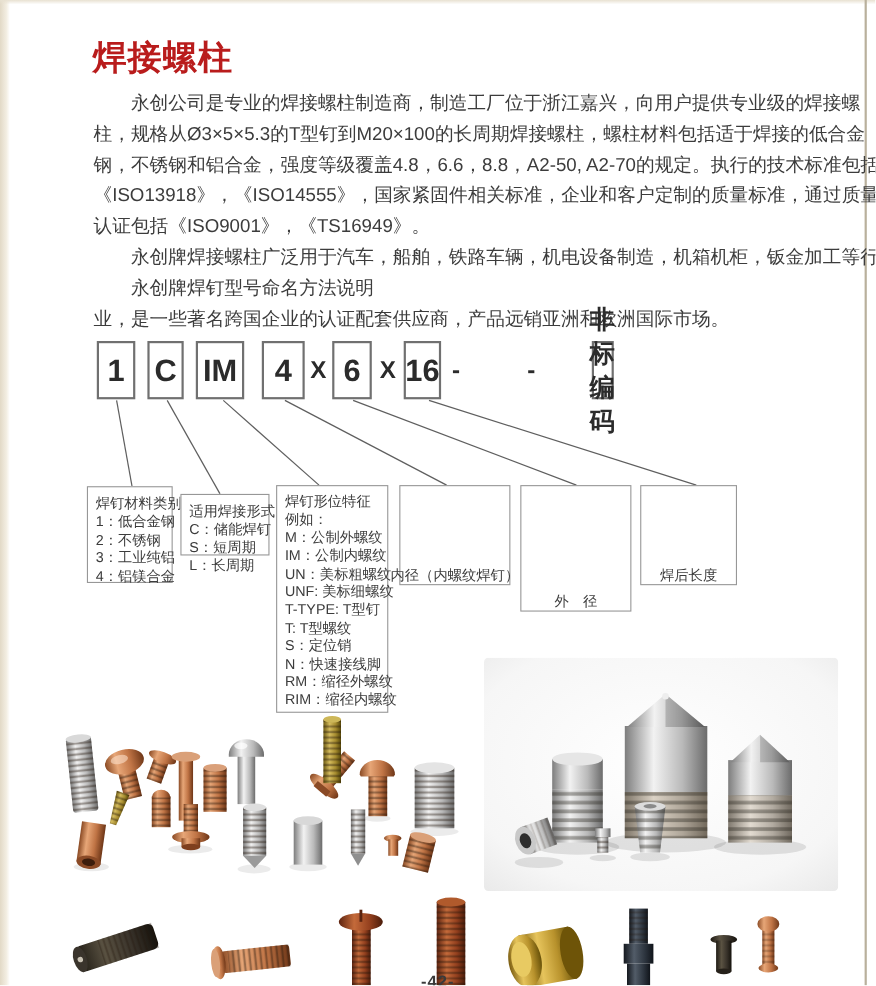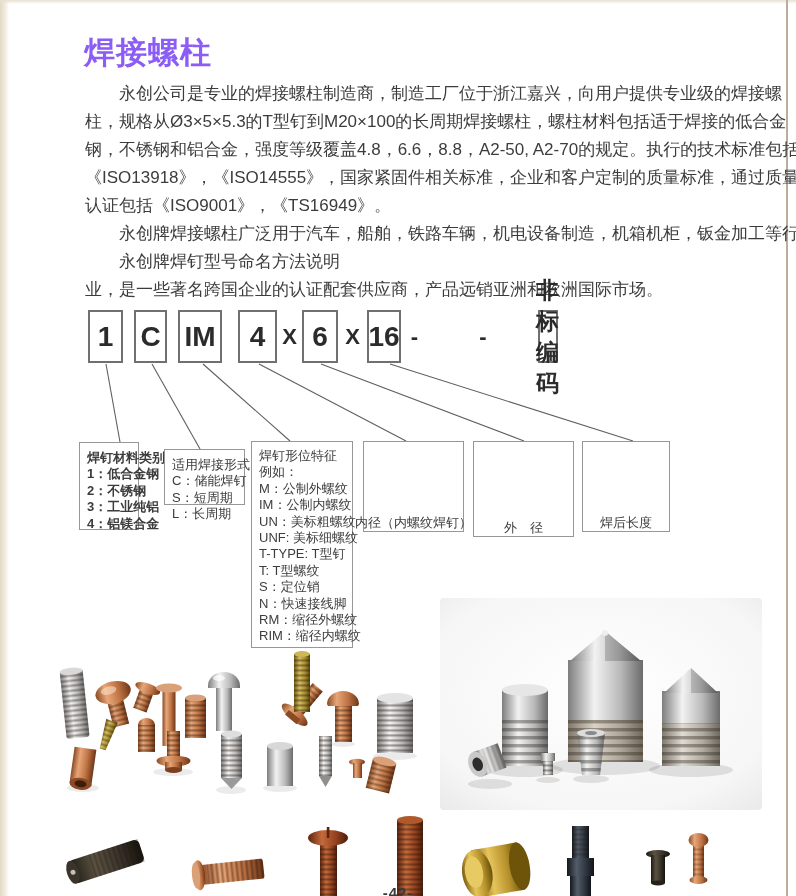--- a/index.html
+++ b/index.html
@@ -9,21 +9,21 @@
     position:relative; width:796px; height:896px; margin:0 auto;
     background:#ffffff; overflow:hidden; color:#3a3a3a;
   }
   .edge-left { position:absolute; left:0; top:0; width:9px; height:896px;
     background:linear-gradient(to right,#e2d9c6,#f3eee2 65%,rgba(255,255,255,0)); }
   .edge-top { position:absolute; left:0; top:0; width:796px; height:4px;
     background:linear-gradient(to bottom,#e8e1d1,rgba(255,255,255,0)); }
   .edge-right { position:absolute; left:786px; top:0; width:2px; height:896px; background:#b9b09c; }
 
   .title { position:absolute; left:84px; top:34px; font-size:31px; line-height:38px;
-    font-weight:bold; color:#8b5cf6; letter-spacing:1px; }
+    font-weight:bold; color:#b91c1c; letter-spacing:1px; }
 
   .intro { position:absolute; left:85px; top:80px; width:640px; }
   .intro-line { font-size:17px; line-height:28px; white-space:nowrap; color:#3c3c3c; }
   .intro-line.indent { padding-left:34px; }
 
   
   .naming-row { position:absolute; left:88px; top:310px; height:53px; display:flex; align-items:center; }
   .seg { flex:none; display:flex; align-items:center; justify-content:center; color:#2b2b2b; }
   .seg.box { border:2px solid #707070; height:53px; font-weight:bold; font-size:28px; background:#fff; }
   .seg.box.wide { font-size:23px; letter-spacing:1px; }
@@ -40,25 +40,25 @@
   .seg:nth-child(10){width:110px}
   .seg:nth-child(11){width:20px}
   .seg:nth-child(12){width:106px}
 
   .connectors { position:absolute; left:0; top:0; width:796px; height:896px; pointer-events:none; }
 
   .legend-box { position:absolute; border:1px solid #979797; background:#fff;
     font-size:13px; line-height:16.4px; color:#3c3c3c; padding:7px 2px 0 7px; }
   .legend-box.centered { display:flex; align-items:flex-end; justify-content:center; padding:0; }
   .legend-line { white-space:nowrap; }
-  .lb0 { left:79px;  top:442px; width:60px;  height:88px;font-weight:bold; }
+  .lb0 { left:79px;  top:442px; width:78px;  height:88px; }
   .lb1 { left:164px; top:449px; width:81px;  height:56px; }
   .lb2 { left:251px; top:441px; width:102px; height:207px; padding-top:6px; }
   .lb3 { left:363px; top:441px; width:101px; height:91px; }
-  .lb4 { left:473px; top:441px; width:101px; height:96px; }
+  .lb4 { left:473px; top:441px; width:101px; height:115px; }
   .lb5 { left:582px; top:441px; width:88px; height:91px; }
 
   .photo { position:absolute; }
   .photo-left   { left:45px;  top:648px; width:390px; height:160px; }
   .photo-right  { left:440px; top:598px; width:322px; height:212px; }
   .photo-bottom { left:50px;  top:812px; width:700px; height:84px; }
 
   .page-num { position:absolute; left:0; top:884px; width:796px; text-align:center;
     font-size:15px; font-weight:bold; color:#3a3a3a; letter-spacing:1px; }
 </style>

